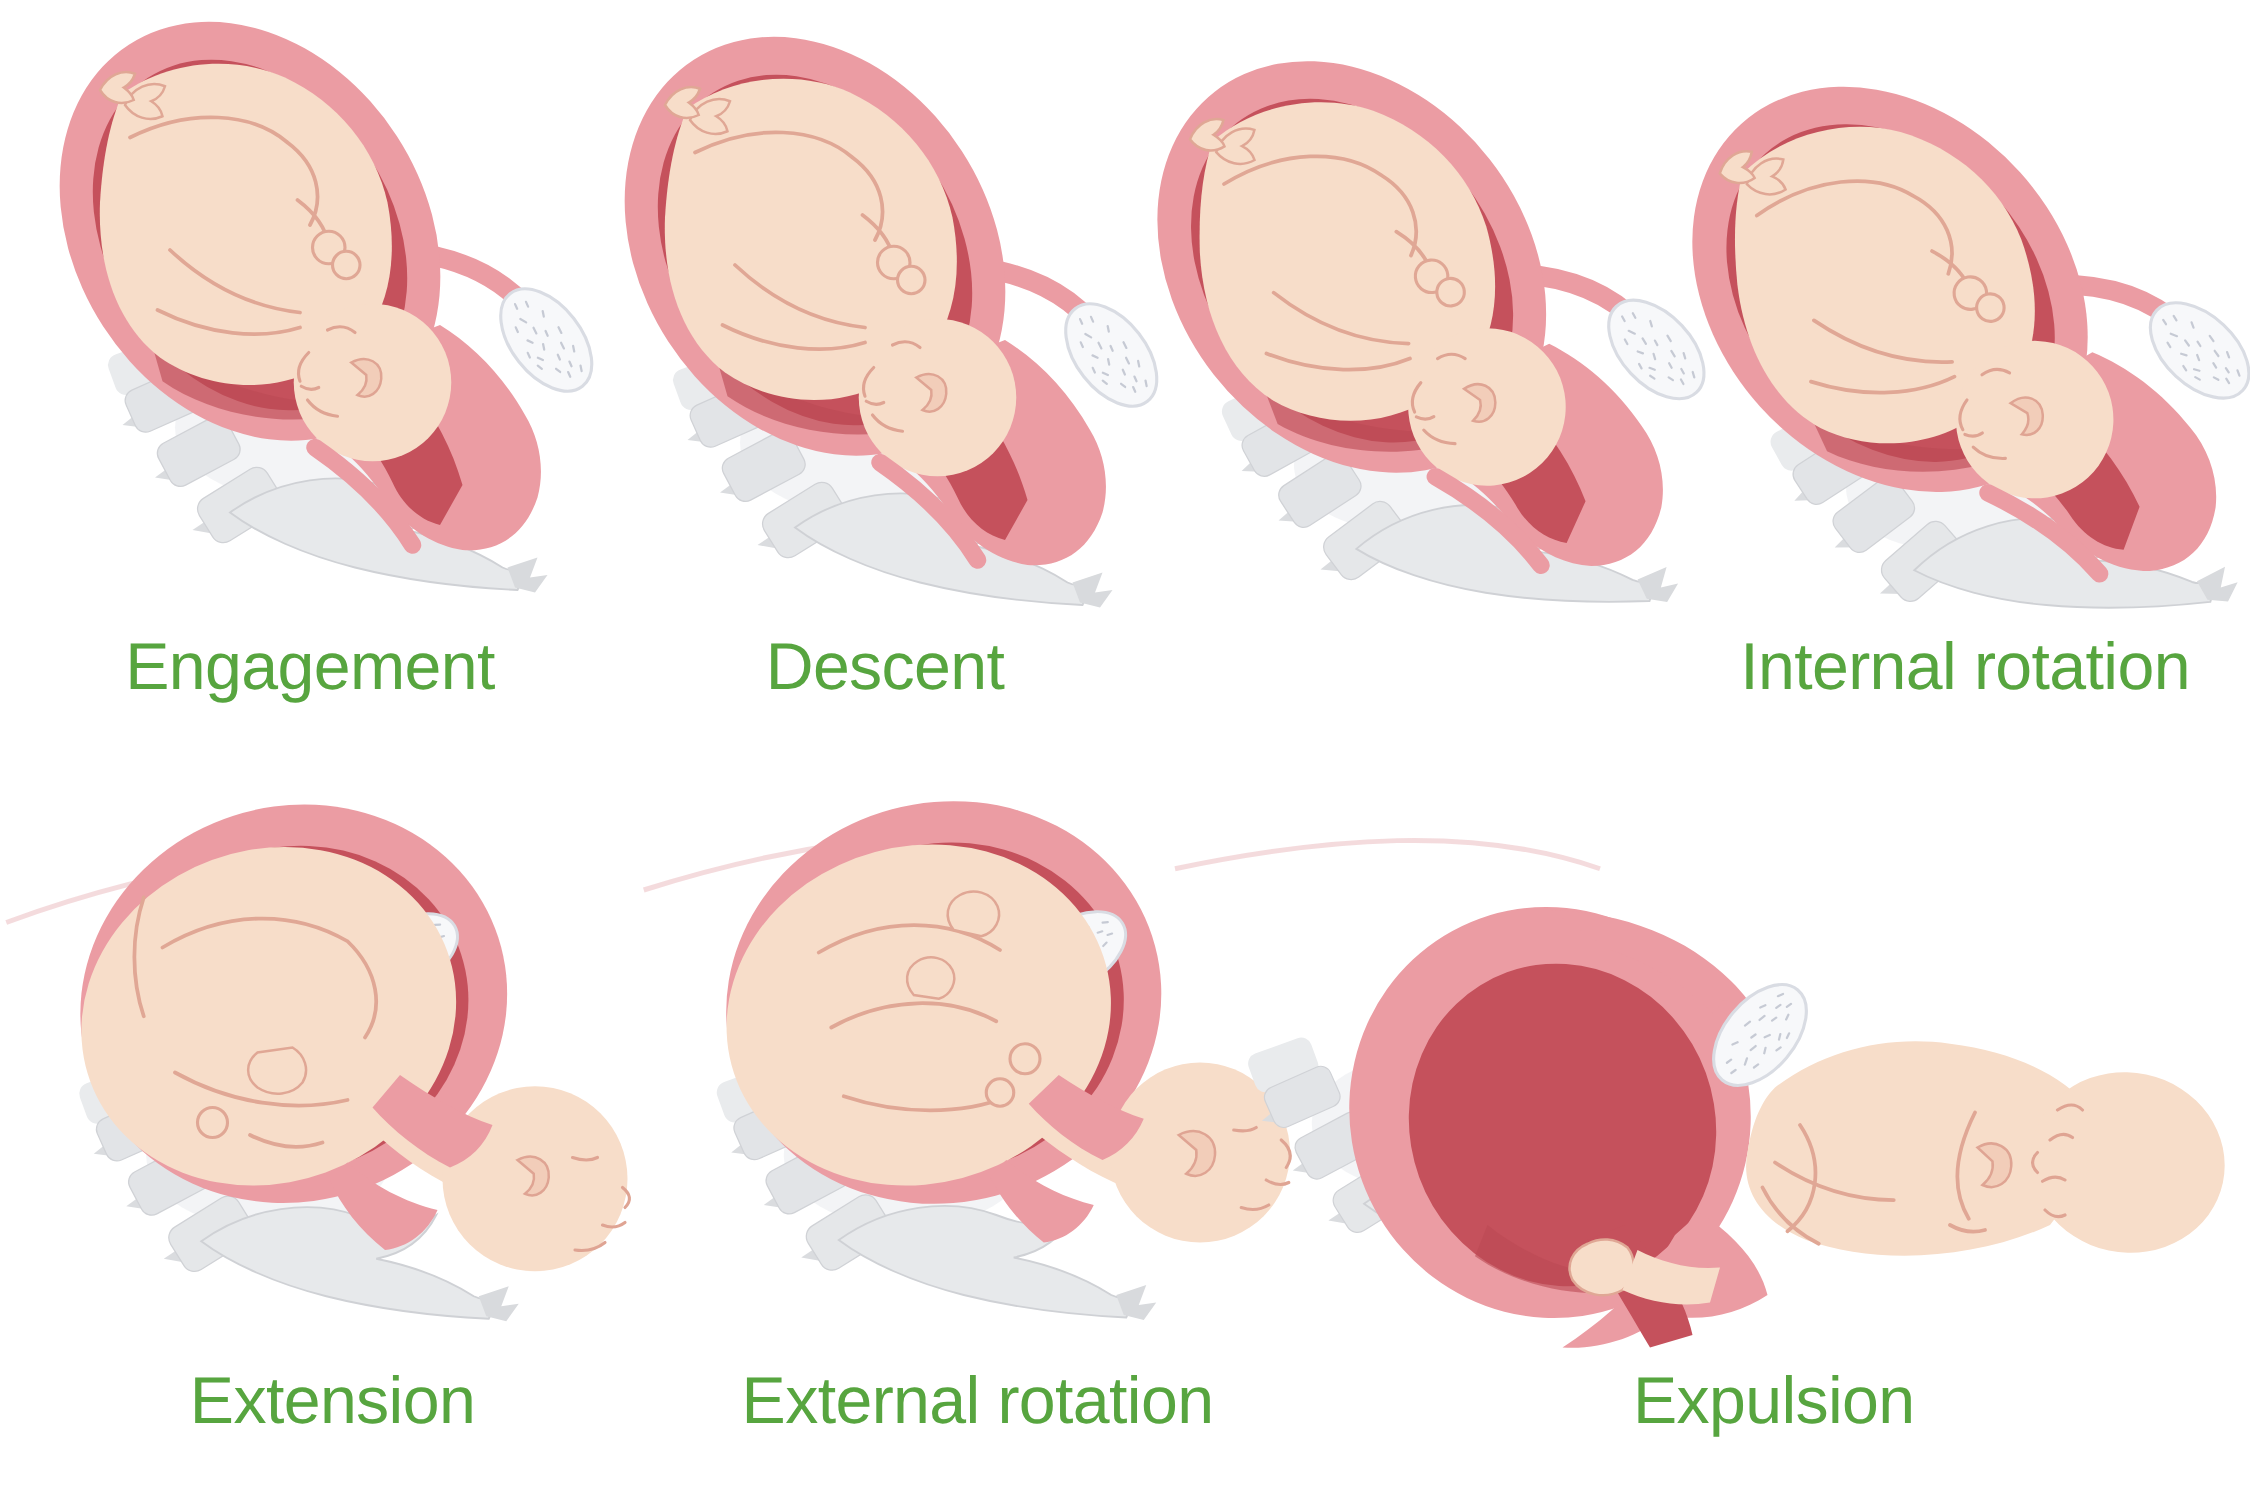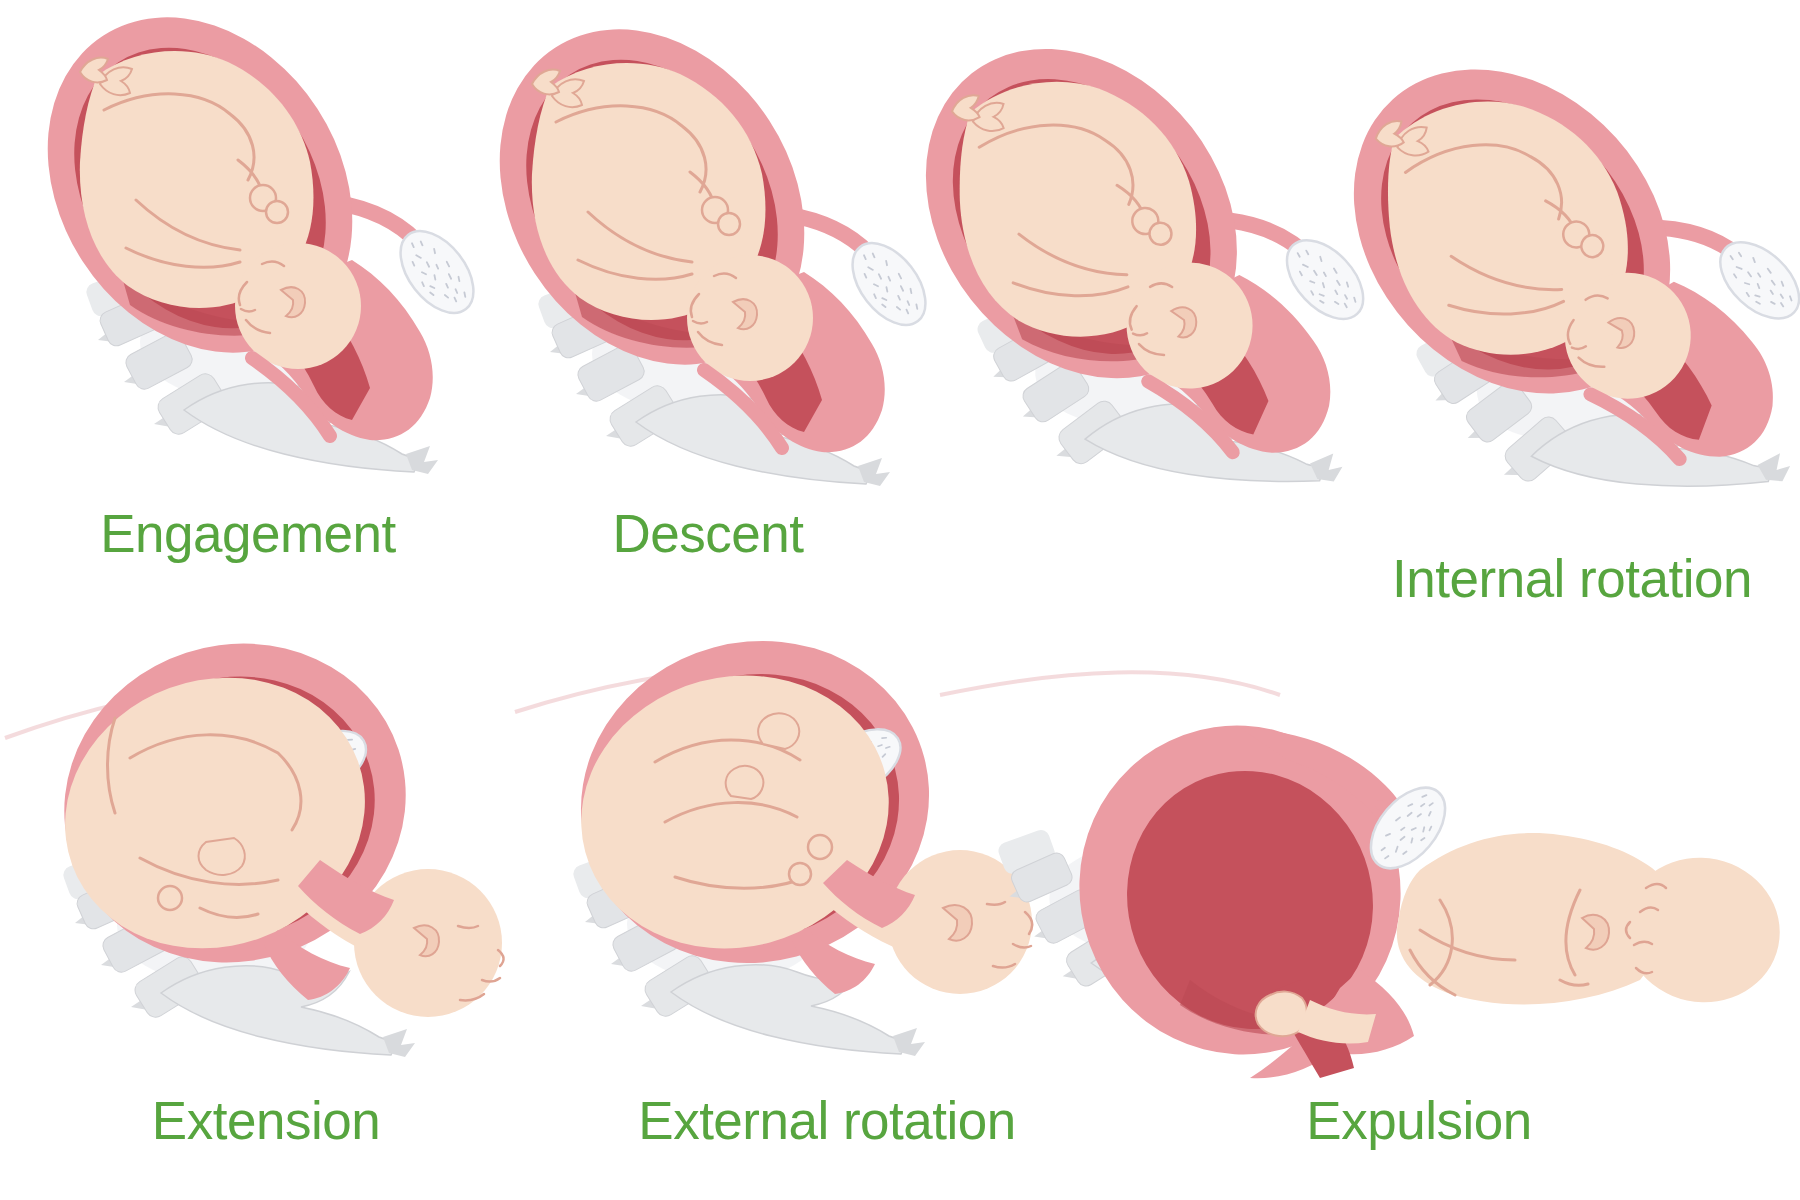--- a/index.html
+++ b/index.html
@@ -185,17 +185,17 @@
     <use href="#sym-womb" transform="translate(886,24) rotate(-5 250 240)"></use>
     <use href="#sym-womb" transform="translate(1320,38) rotate(-9 250 240)"></use>
 
     <use href="#sym-crowning" transform="translate(20,598)"></use>
     <use href="#sym-extrot" transform="translate(535,592)"></use>
     <use href="#sym-expulsion" transform="translate(940,600)"></use>
   </svg>
 
   <div class="stage-label row1" style="left:248px;">Engagement</div>
   <div class="stage-label row1" style="left:708px;">Descent</div>
-  <div class="stage-label row1" style="left:1572px;margin-top:45px;">Internal rotation</div>
+  <div class="stage-label row1" style="left:1572px;">Internal rotation</div>
   <div class="stage-label row2" style="left:266px;">Extension</div>
-  <div class="stage-label row2" style="left:827px;">External rotation</div>
+  <div class="stage-label row2" style="left:782px;">External rotation</div>
   <div class="stage-label row2" style="left:1419px;">Expulsion</div>
 </div>
 
 </body></html>

